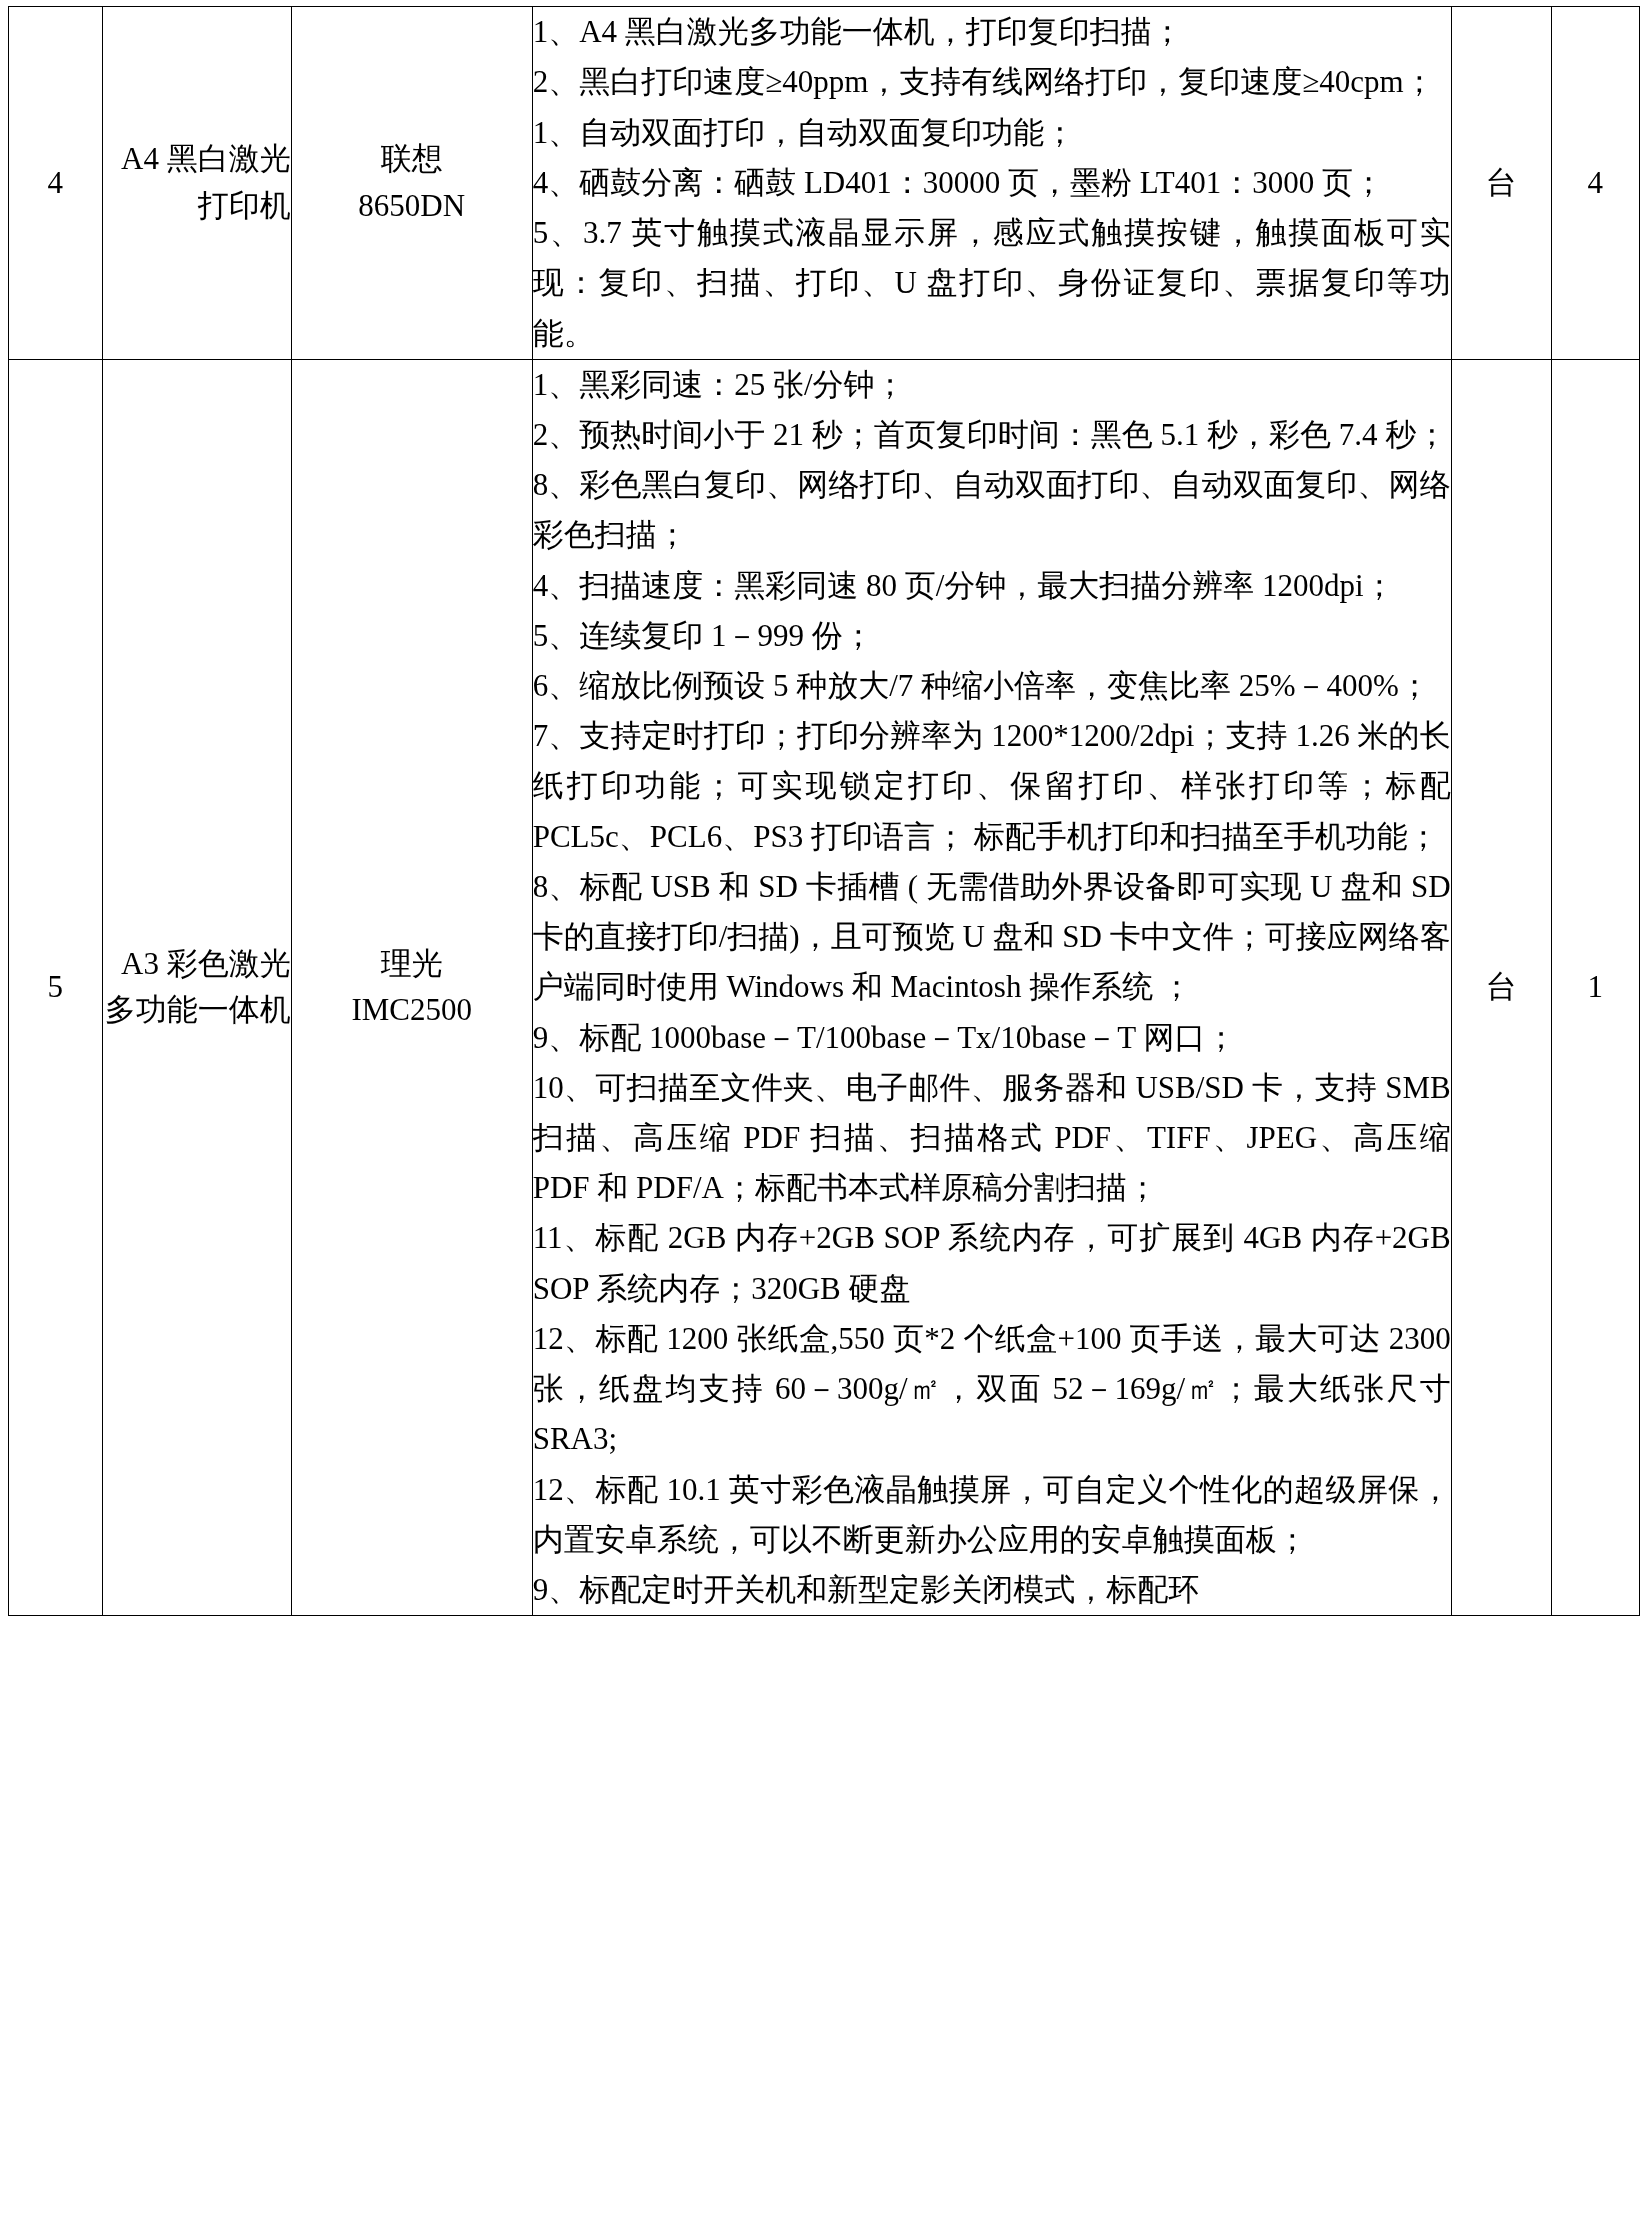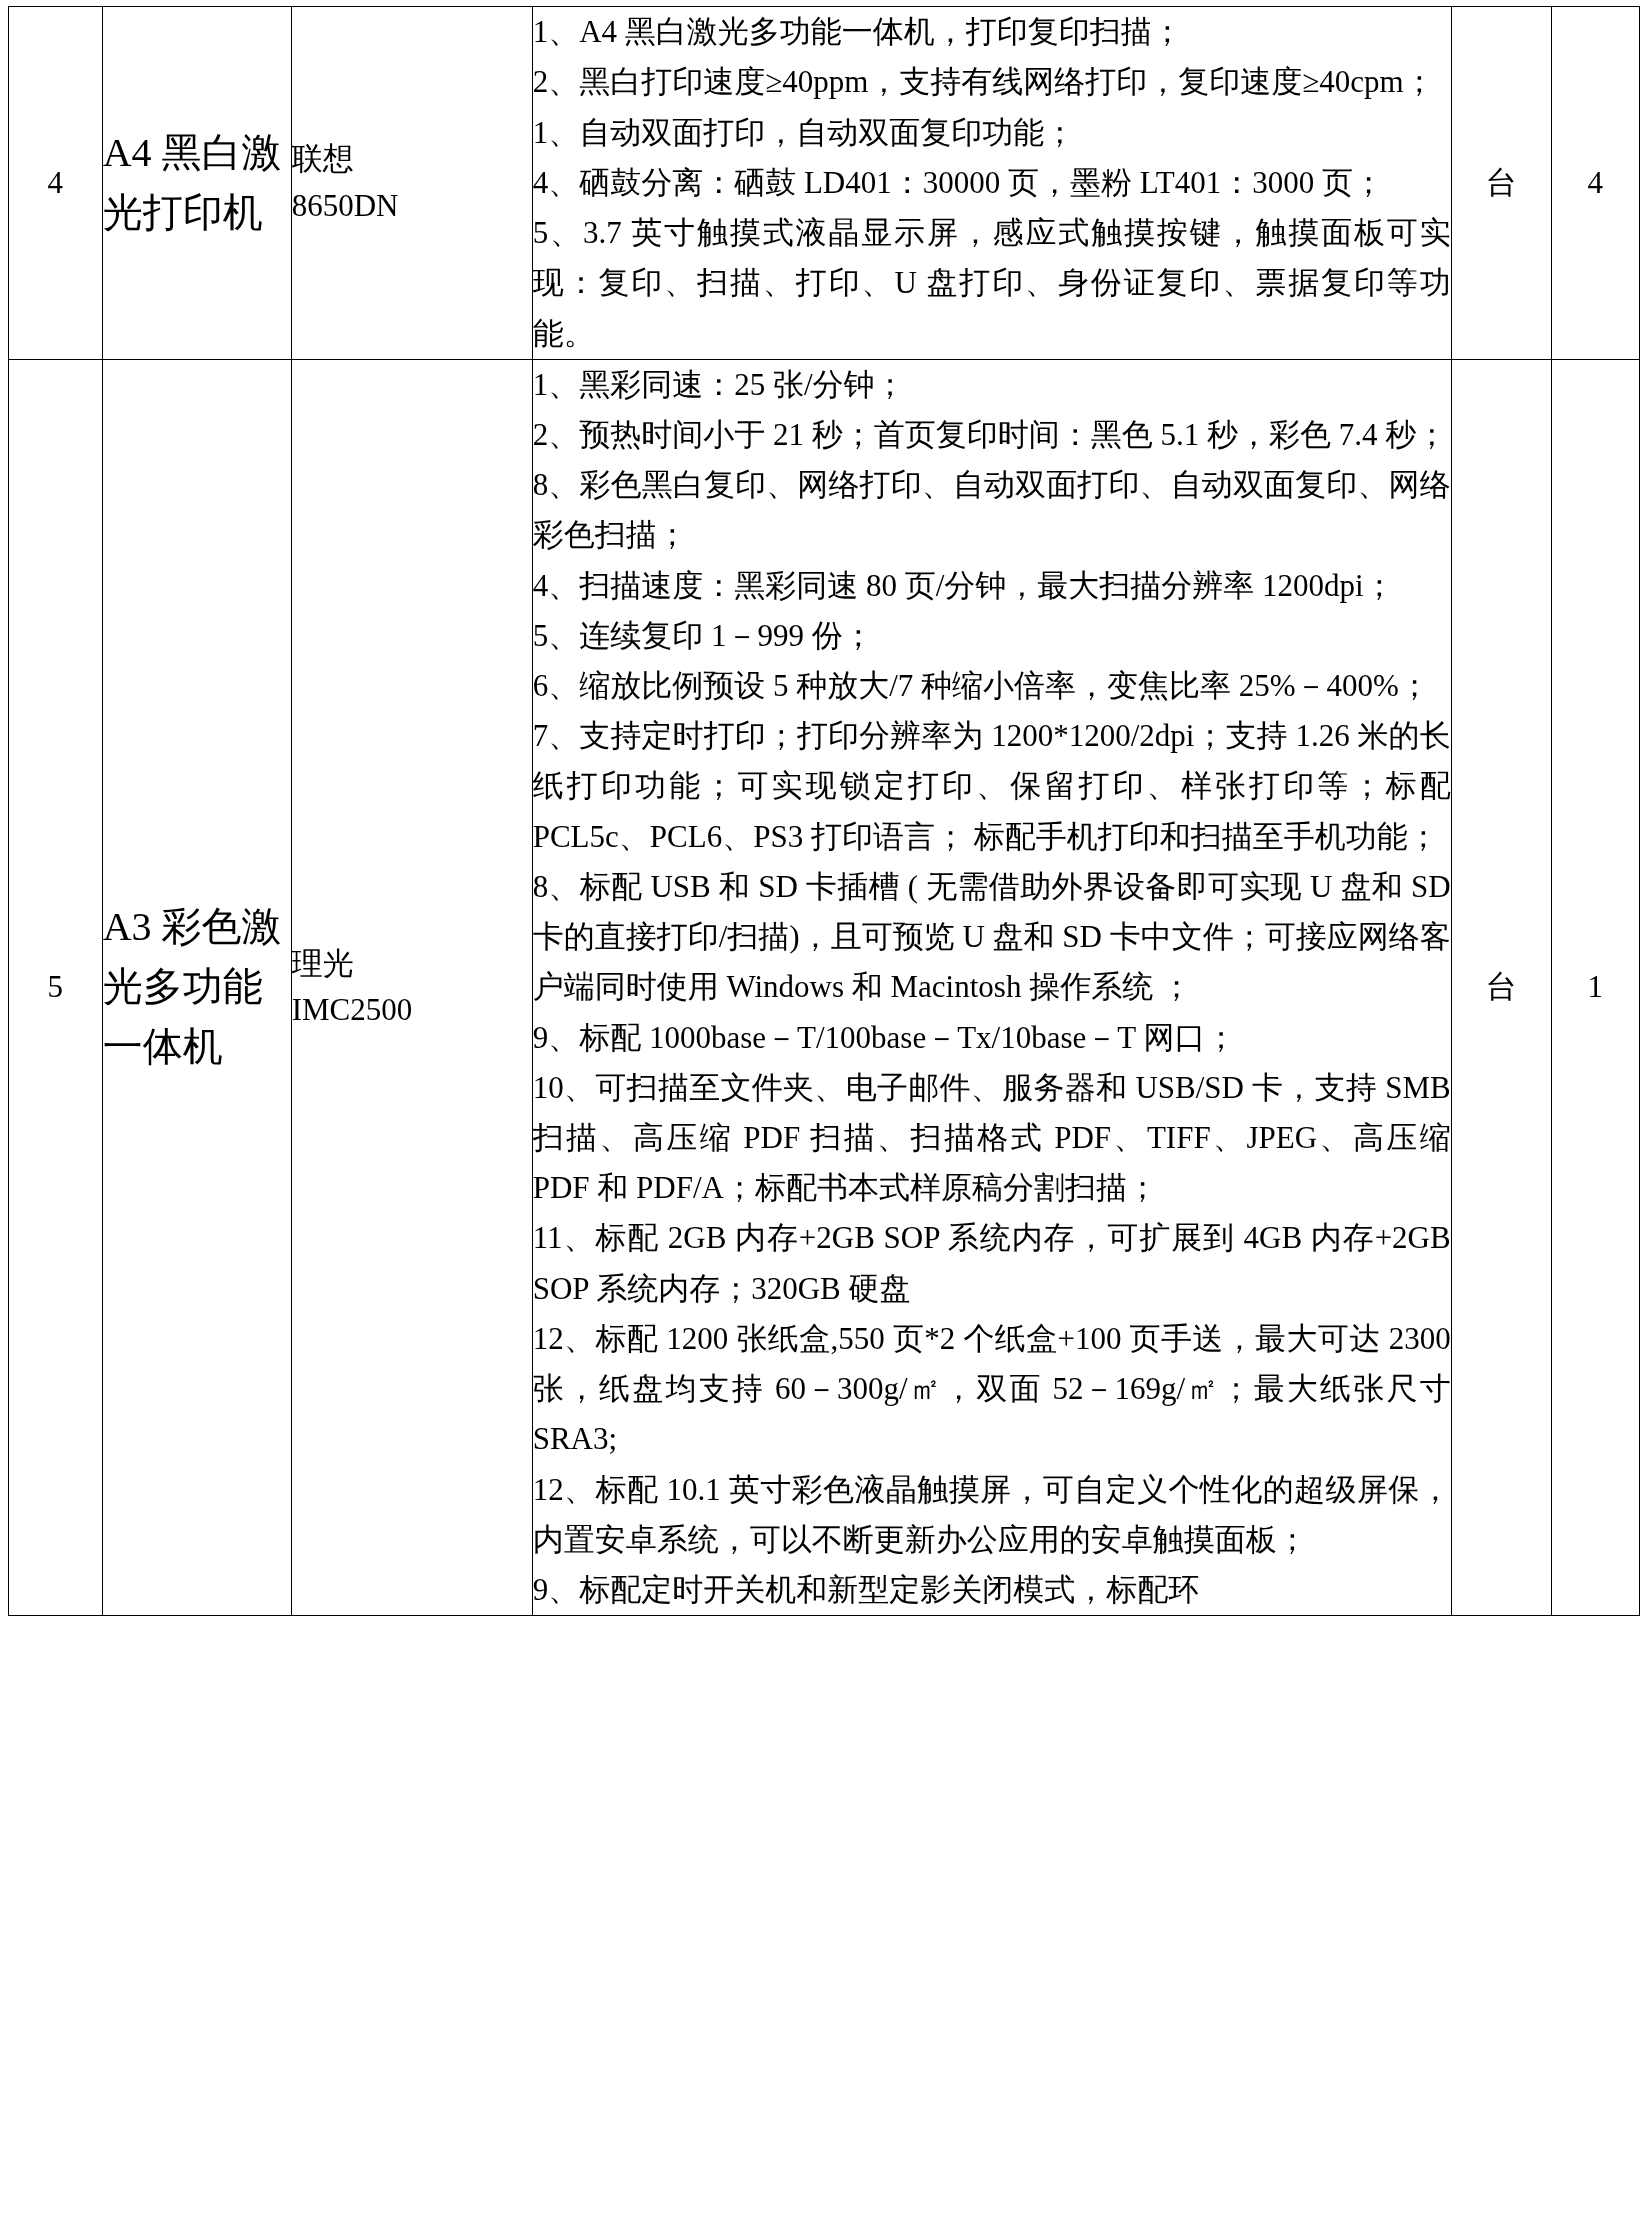--- a/index.html
+++ b/index.html
@@ -36,27 +36,27 @@
   col.c-spec  { width: 919px; }
   col.c-unit  { width: 100px; }
   col.c-qty   { width: 88px; }
 
   .cell-center {
     text-align: center;
     font-size: 31px;
     line-height: 1.55;
   }
   .cell-name {
-    text-align: left;
-    font-size: 40px;
+    text-align: right;
+    font-size: 31px;
     line-height: 1.5;
     padding: 3.1px 18.5px;
   }
   .cell-model {
-    text-align: left;
+    text-align: center;
     font-size: 31px;
     line-height: 1.5;
     padding: 3.1px 7.7px;
   }
   .cell-spec {
     font-size: 31px;
     line-height: 1.62;
     padding: 21.6px 20px 23px 20px;
     vertical-align: top;
     text-align: justify;

